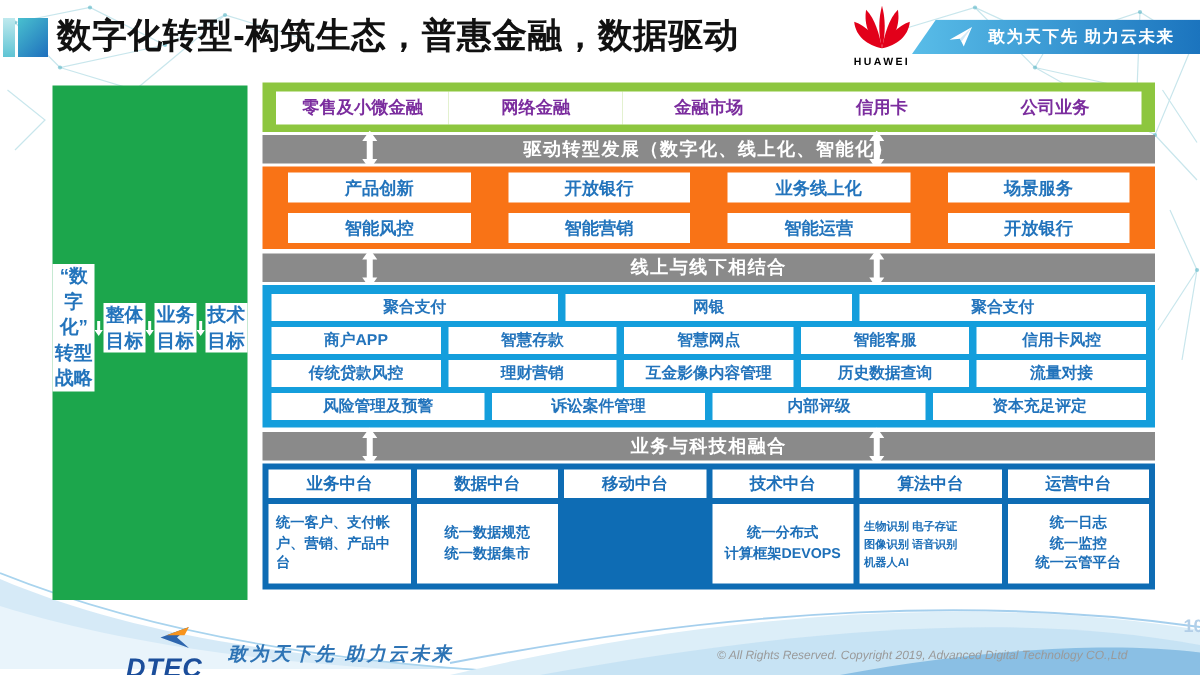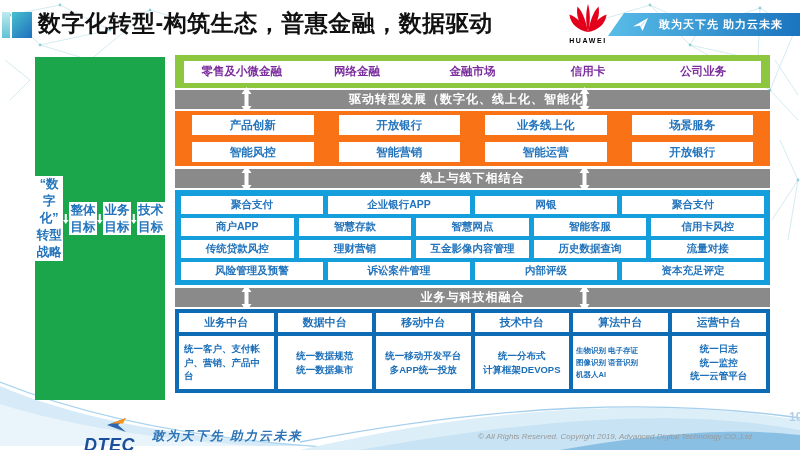--- a/index.html
+++ b/index.html
@@ -196,21 +196,20 @@
       </svg>
     <span>线上与线下相结合</span>
     <svg class="dbl-arrow dbl-right" width="11" height="26" viewBox="0 0 10 26">
       <polygon points="5,0 10,7 7,7 7,19 10,19 5,26 0,19 3,19 3,7 0,7" fill="#fff"></polygon>
       </svg>
   </div>
 
   <div class="layer band band-blue">
     <div class="brow">
       <div class="box">聚合支付</div>
-      <div class="box">企业银行APP</div>
       <div class="box">网银</div>
       <div class="box">聚合支付</div>
     </div>
     <div class="brow">
       <div class="box">商户APP</div>
       <div class="box">智慧存款</div>
       <div class="box">智慧网点</div>
       <div class="box">智能客服</div>
       <div class="box">信用卡风控</div>
     </div>
@@ -244,22 +243,20 @@
       <div class="phead">业务中台</div>
       <div class="pdetail">统一客户、支付帐户、营销、产品中台</div>
     </div>
     <div class="pcol">
       <div class="phead">数据中台</div>
       <div class="pdetail">统一数据规范
 统一数据集市</div>
     </div>
     <div class="pcol">
       <div class="phead">移动中台</div>
-      <div class="pdetail">统一移动开发平台
-多APP统一投放</div>
     </div>
     <div class="pcol">
       <div class="phead">技术中台</div>
       <div class="pdetail">统一分布式
 计算框架DEVOPS</div>
     </div>
     <div class="pcol">
       <div class="phead">算法中台</div>
       <div class="pdetail">生物识别 电子存证
 图像识别 语音识别

